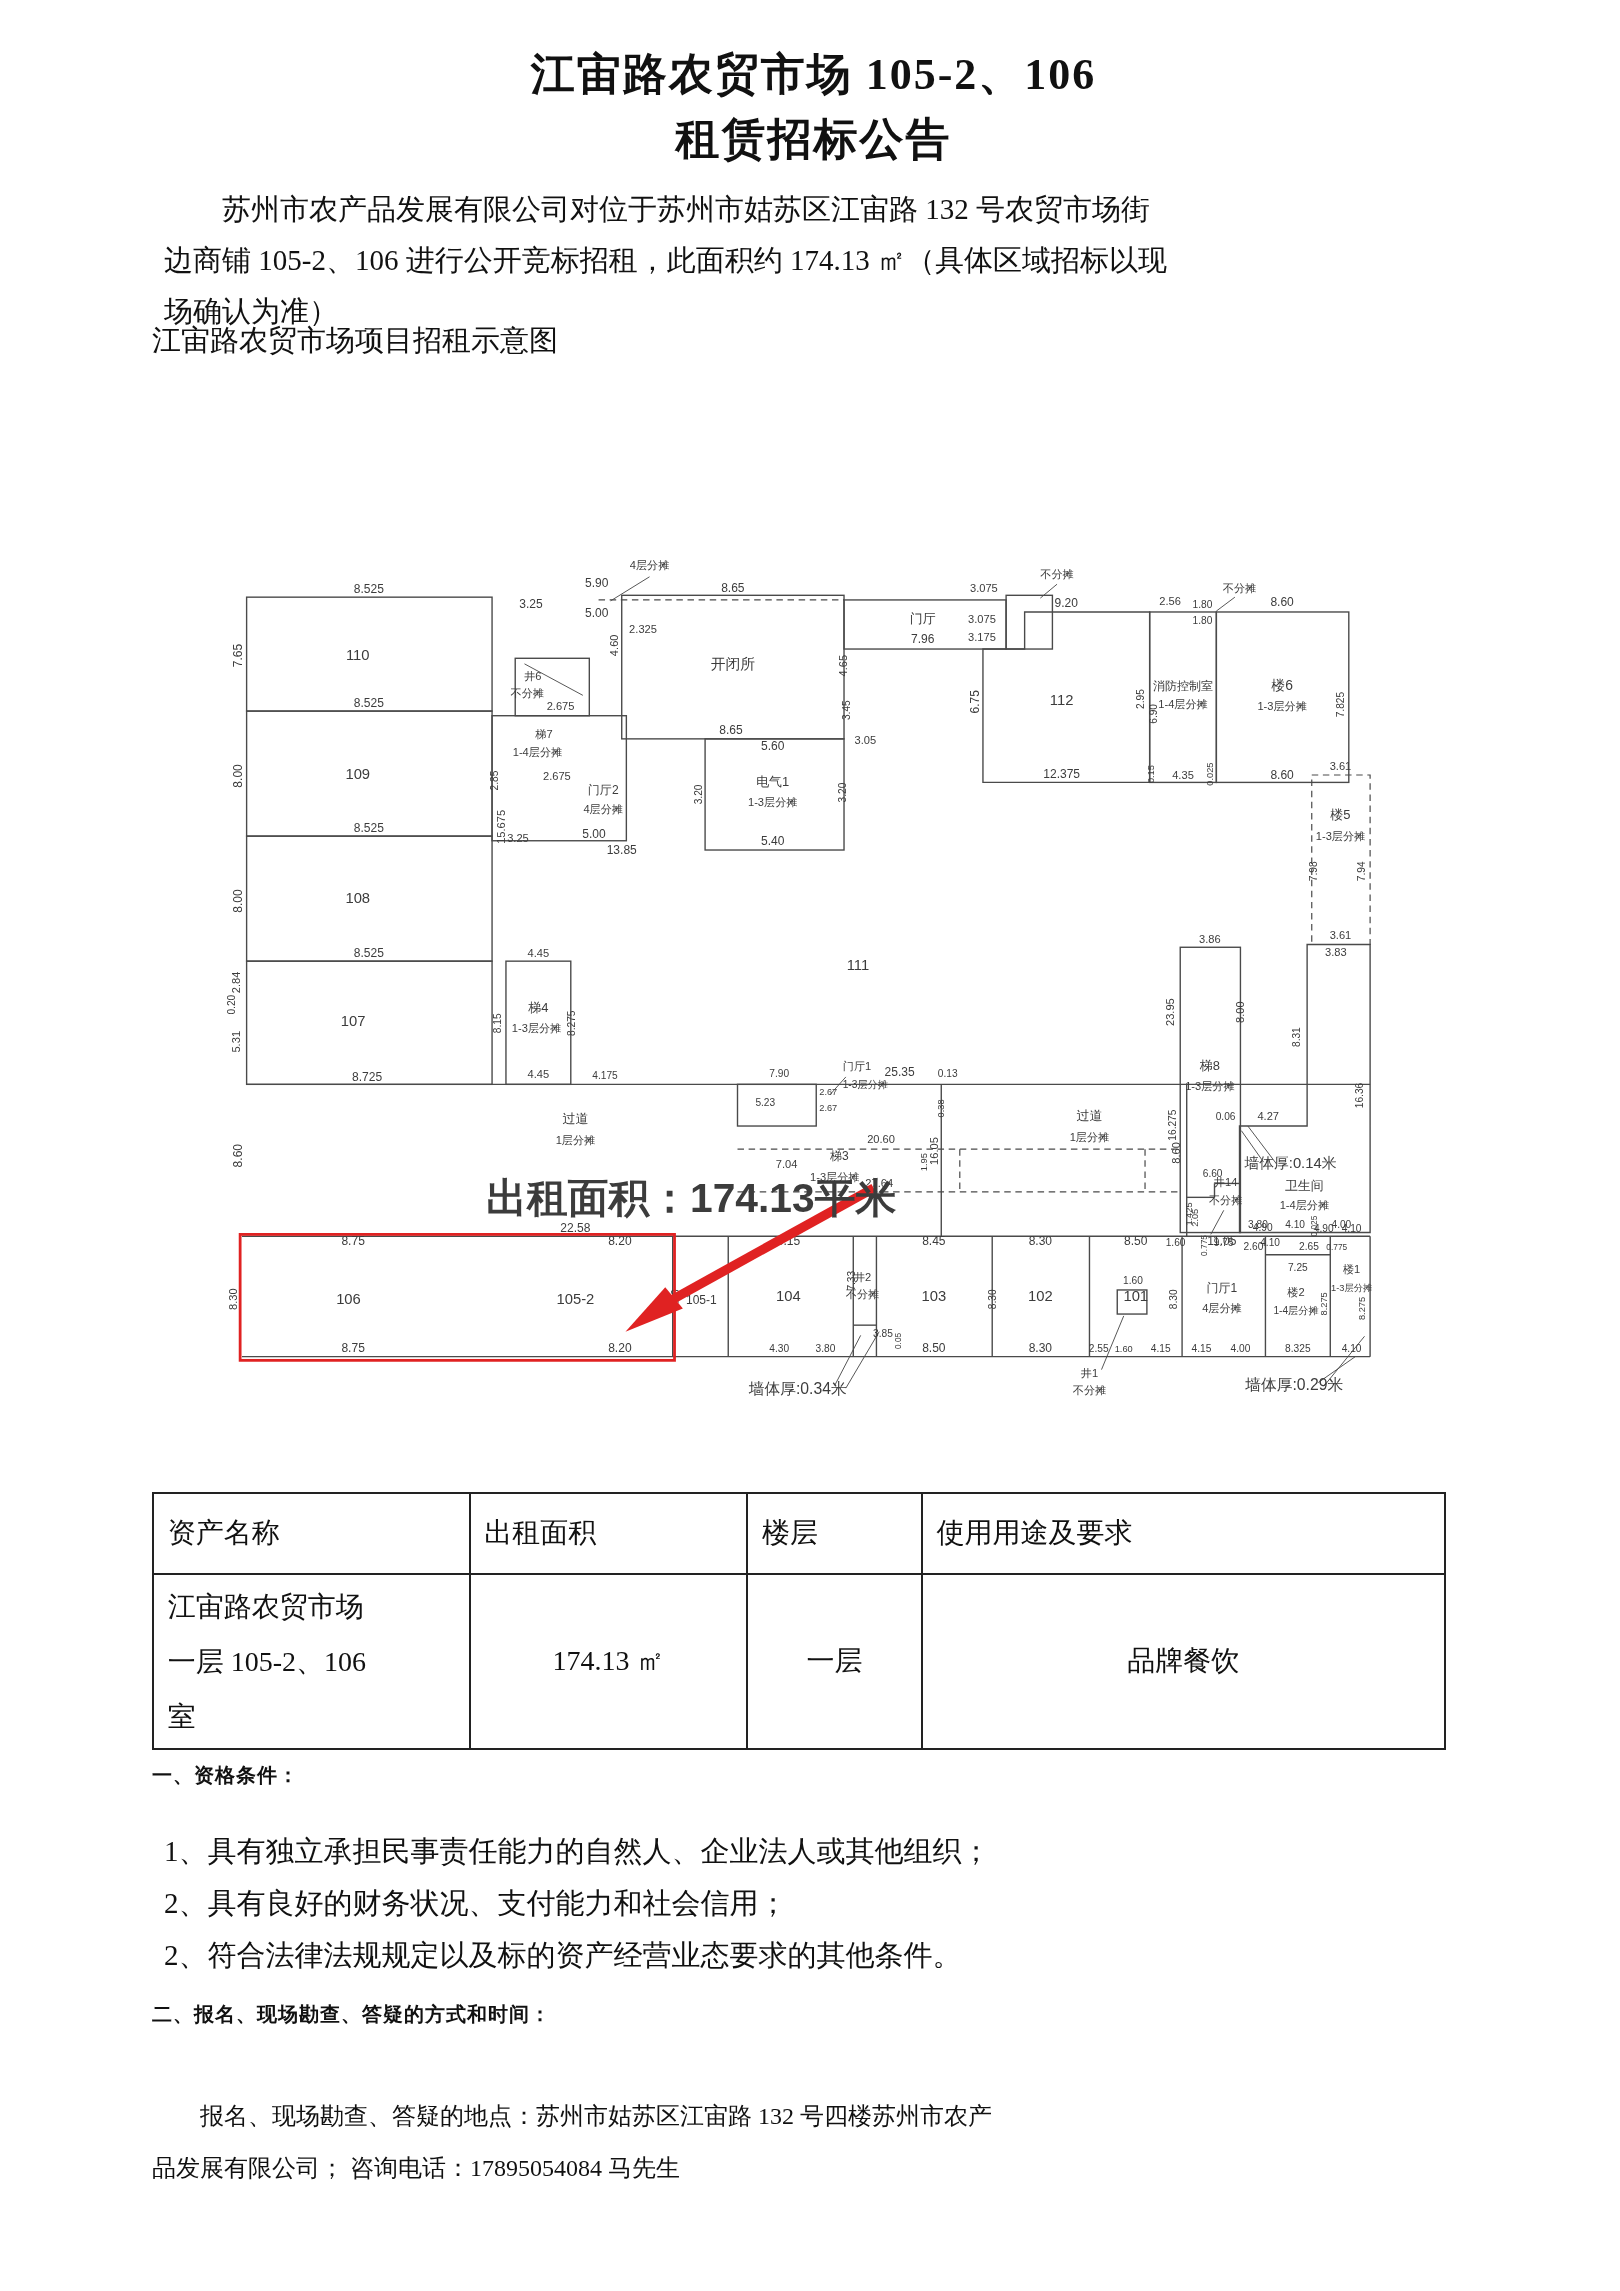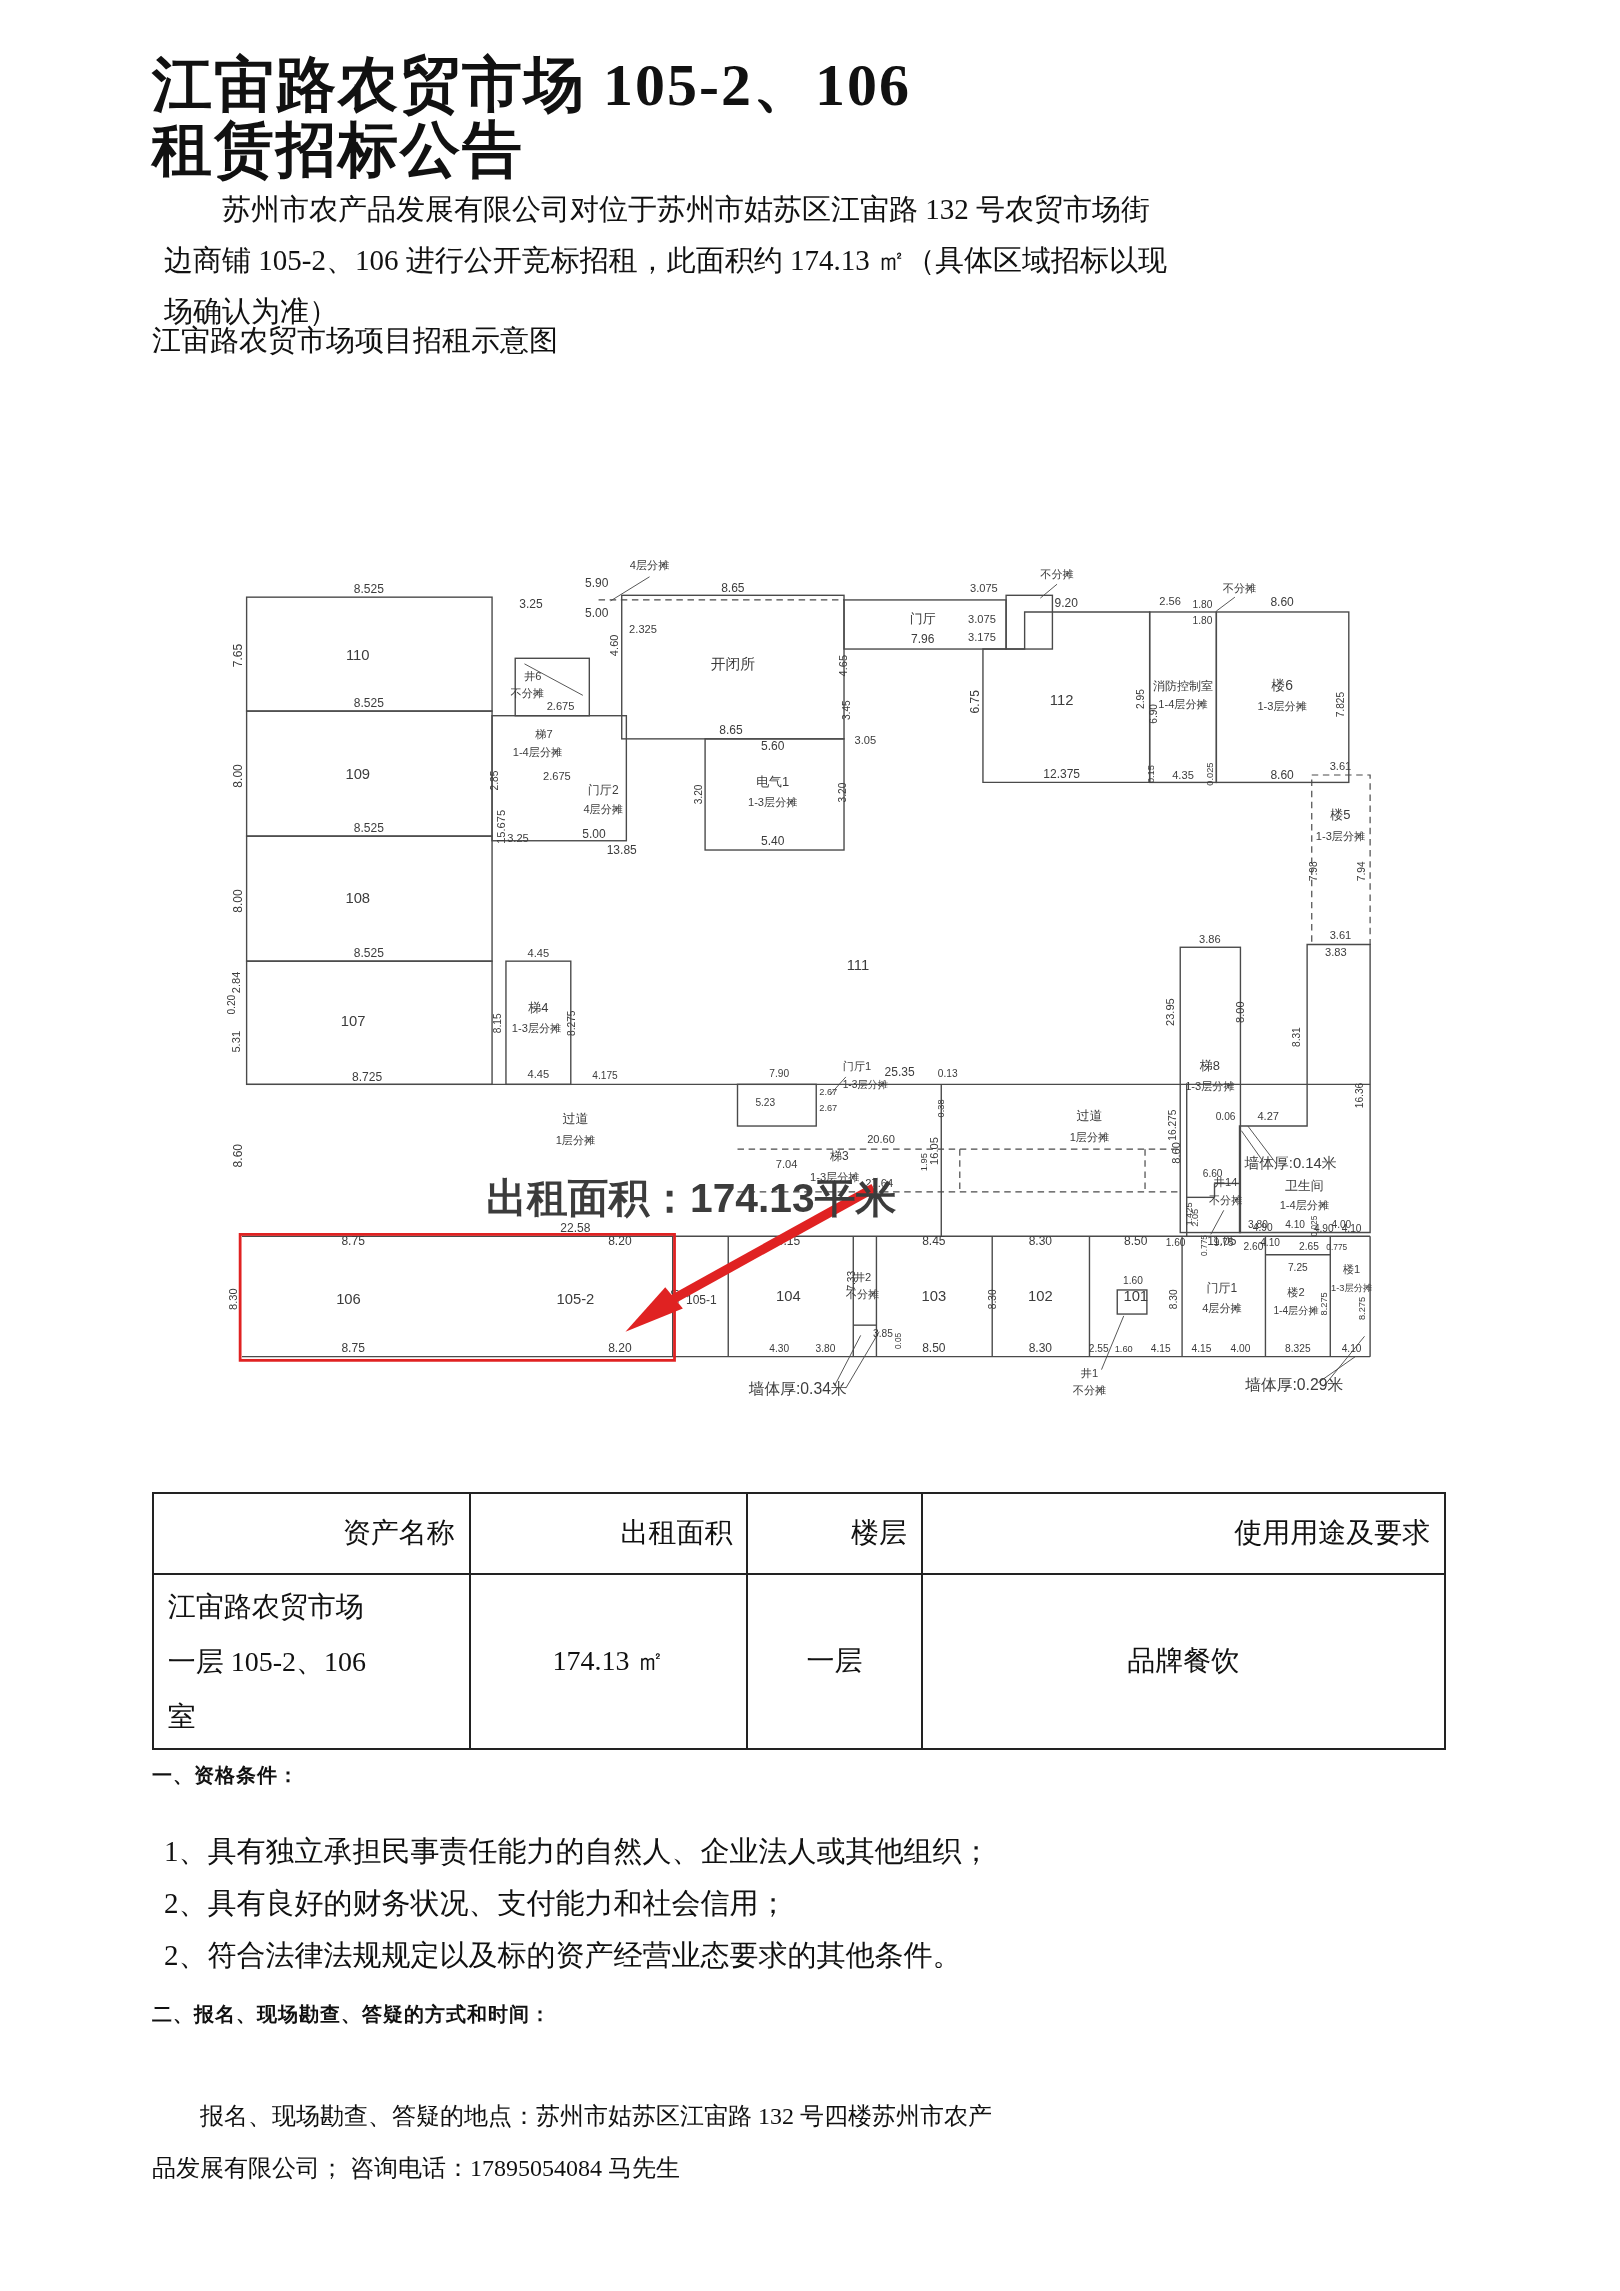--- a/index.html
+++ b/index.html
@@ -1,27 +1,27 @@
 <!DOCTYPE html>
 <html><head>
 <meta charset="utf-8">
 <style>
   html,body{margin:0;padding:0;background:#888;}
   #page{position:relative;width:1620px;height:2292px;background:#ffffff;
         font-family:"Liberation Serif","DejaVu Serif",serif;color:#111;overflow:hidden;}
   .abs{position:absolute;}
-  .title{width:1323px;left:152px;text-align:left;font-weight:bold;font-size:60px;letter-spacing:2px;font-family:Liberation Serif, serif;}
+  .title{width:1323px;left:152px;text-align:center;font-weight:bold;font-size:44px;letter-spacing:2px;font-family:Liberation Serif, serif;}
   .intro{left:152px;width:1323px;font-size:29px;line-height:51px;margin-left:12px;}
   .indent{text-indent:2em;}
   .caption{left:152px;width:1323px;font-size:29px;}
   #plan-wrap{left:186px;top:549px;width:1191px;height:866px;}
   svg text{font-family:"Liberation Sans","DejaVu Sans",sans-serif;fill:#3c3c3c;}
   table.spec{border-collapse:collapse;width:1294px;table-layout:fixed;font-size:28px;}
   table.spec td,table.spec th{border:2px solid #222;padding:3.9px 13.7px;font-weight:normal;}
-  table.spec thead th{text-align:right;height:71px;margin-left:36px;}
+  table.spec thead th{text-align:left;height:71px;margin-left:36px;}
   table.spec tbody td{height:163px;text-align:center;}
   table.spec tbody td:first-child{text-align:left;white-space:pre-line;line-height:55px;}
   .h-bold{left:152px;font-size:20px;font-weight:bold;letter-spacing:1px;}
   .blist{left:164px;width:1323px;font-size:29px;line-height:52px;}
   .s2body{left:152px;width:1323px;font-size:24px;line-height:52px;}
 </style>
 </head>
 <body>
 
 <div id="page">

